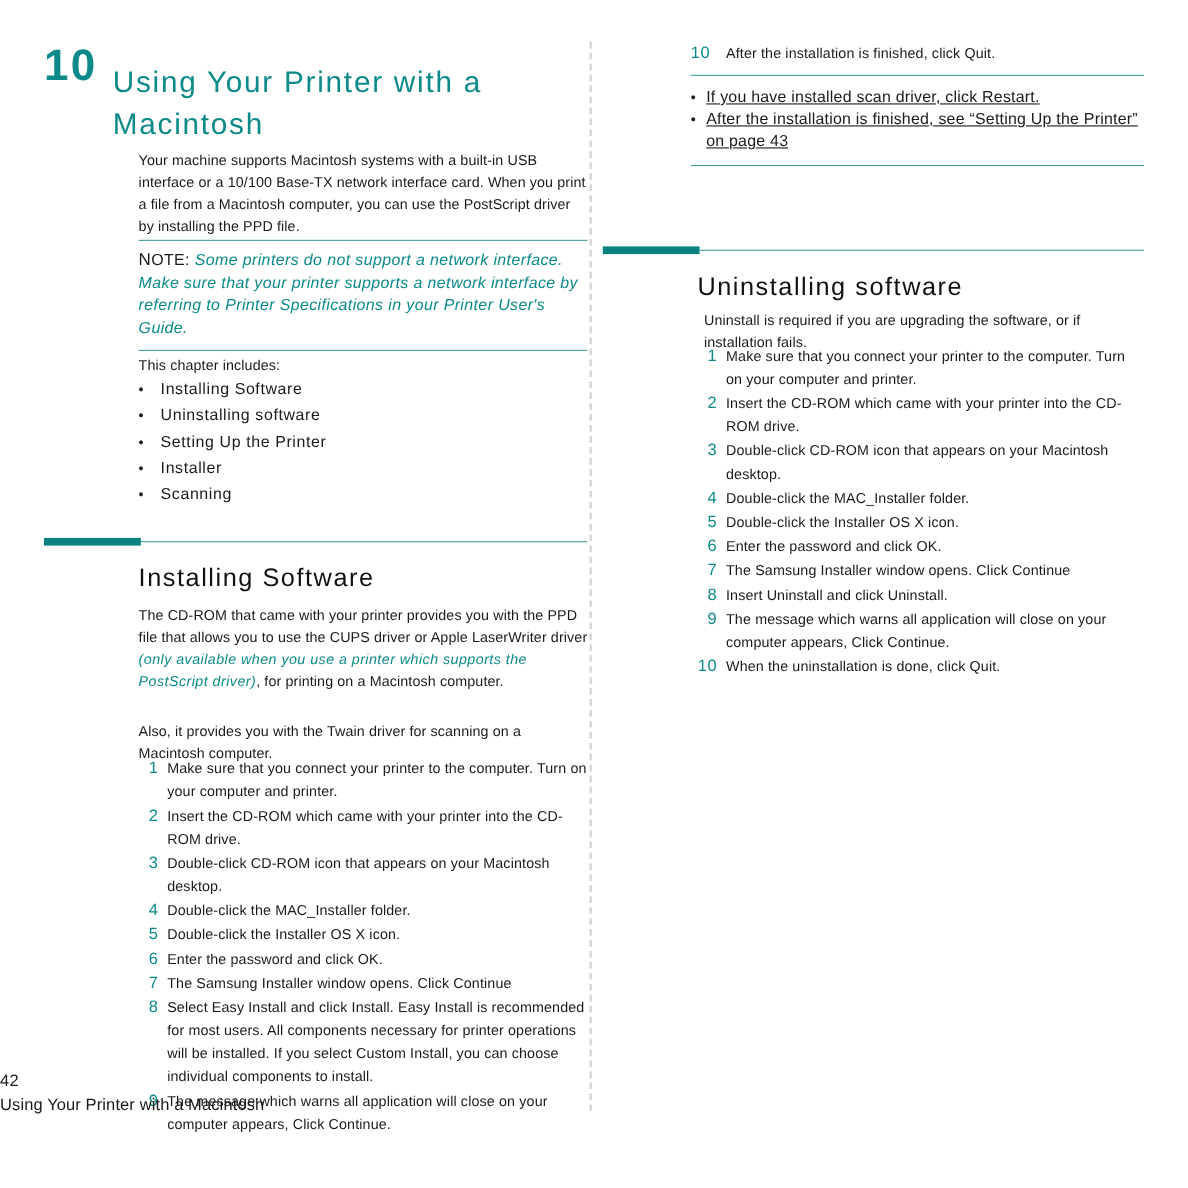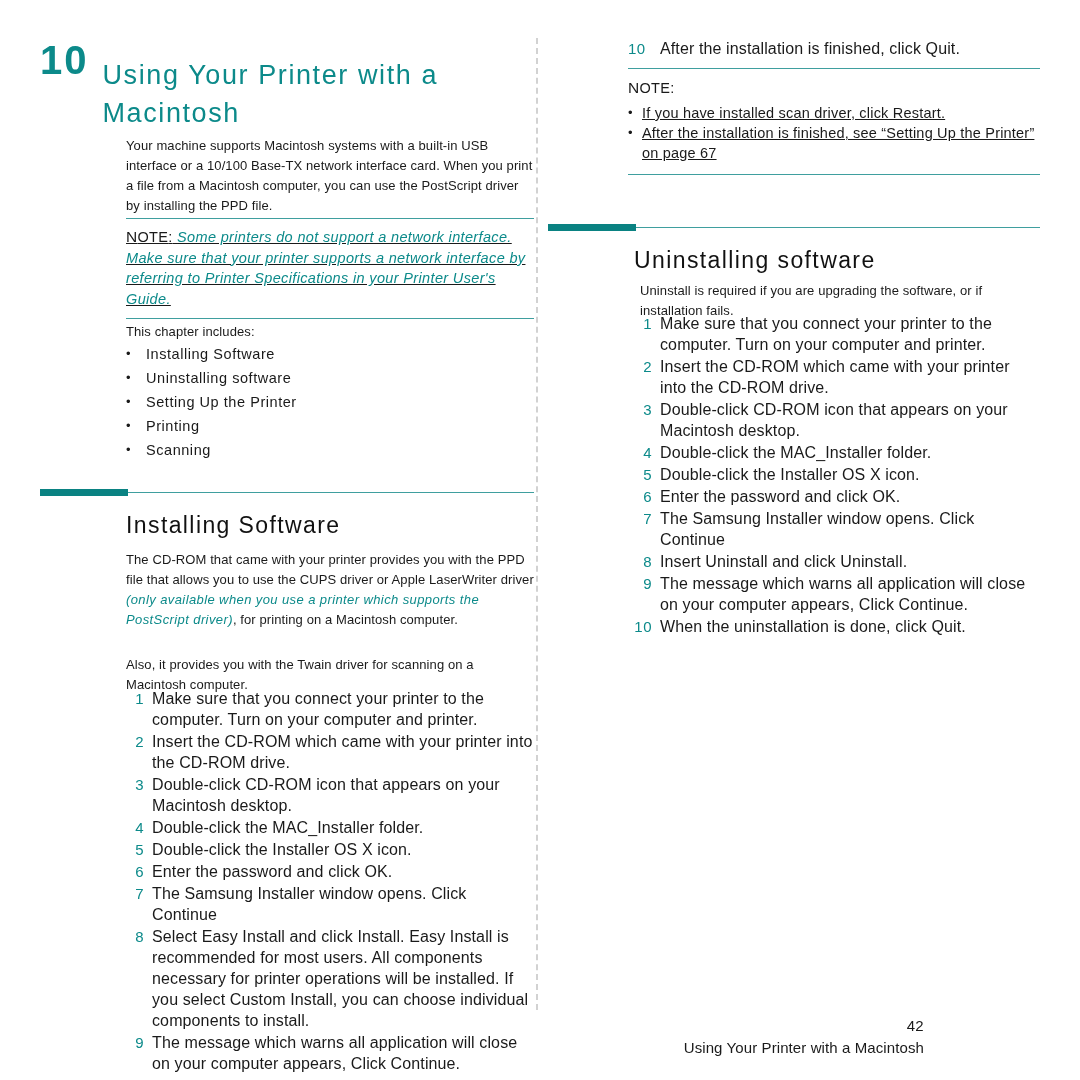--- a/index.html
+++ b/index.html
@@ -96,21 +96,21 @@
     font-size: 14.5px;
     line-height: 20px;
   }
 
   .note-left {
     position: absolute;
     left: 126px;
     top: 218px;
     width: 408px;
   }
-  .note-left .note-inner { padding: 8px 0 9px 0; text-decoration: underline; }
+  .note-left .note-inner { padding: 8px 0 9px 0; }
 
   
   .bullet-list { margin: 0; padding: 0; list-style: none; }
   .bullet-row {
     display: flex;
     font-size: 14.5px;
     line-height: 20px;
   }
   .bullet-dot {
     width: 20px;
@@ -187,21 +187,21 @@
     width: 26px;
     text-align: right;
     color: #0c8a8a;
     font-size: 15px;
     line-height: 21px;
     padding-right: 8px;
     letter-spacing: 0.5px;
   }
   .step-text {
     flex: 1 1 auto;
-    font-size: 16px;
+    font-size: 13px;
     line-height: 21px;
     letter-spacing: 0.12px;
   }
 
   .steps-left {
     position: absolute;
     left: 118px;
     top: 688px;
     width: 416px;
   }
@@ -241,23 +241,23 @@
     position: absolute;
     left: 640px;
     top: 281px;
     width: 406px;
   }
 
   
   .footer {
     position: absolute;
     left: 0;
-    top: 1016px;
+    top: 973px;
     width: 924px;
-    text-align: right;
+    text-align: left;
   }
   .footer-page {
     font-size: 15px;
     line-height: 20px;
     letter-spacing: 0.3px;
   }
   .footer-title {
     font-size: 15px;
     line-height: 24px;
     letter-spacing: 0.1px;
@@ -296,21 +296,21 @@
       <li class="bullet-row">
         <span class="bullet-dot">•</span>
         <span class="bullet-text">Uninstalling software</span>
       </li>
       <li class="bullet-row">
         <span class="bullet-dot">•</span>
         <span class="bullet-text">Setting Up the Printer</span>
       </li>
       <li class="bullet-row">
         <span class="bullet-dot">•</span>
-        <span class="bullet-text">Printing</span>
+        <span class="bullet-text">Installer</span>
       </li>
       <li class="bullet-row">
         <span class="bullet-dot">•</span>
         <span class="bullet-text">Scanning</span>
       </li>
     </ul>
   </div>
 
   <div class="sec-installing">
     <div class="sec-head-rule"></div>
@@ -361,29 +361,28 @@
   </ol>
 
   <div class="rc-step10">
     <span class="step-num">10</span>
     <span class="step-text">After the installation is finished, click Quit.</span>
   </div>
 
   <div class="note-right note-block">
     <div class="rule-teal"></div>
     <div class="note-inner">
-      <div class="note-label" style="margin-bottom:6px;"><span class="cap1">N</span><span>OTE</span><span>:</span></div>
       <ul class="bullet-list">
         <li class="bullet-row note-body-black">
           <span class="bullet-dot">•</span>
           <span class="bullet-text">If you have installed scan driver, click Restart.</span>
         </li>
         <li class="bullet-row note-body-black">
           <span class="bullet-dot">•</span>
-          <span class="bullet-text">After the installation is finished, see “Setting Up the Printer” on page 67</span>
+          <span class="bullet-text">After the installation is finished, see “Setting Up the Printer” on page 43</span>
         </li>
       </ul>
     </div>
     <div class="rule-teal"></div>
   </div>
 
   <div class="sec-uninstalling">
     <div class="sec-head-rule"></div>
     <h2 class="sec-title">Uninstalling software</h2>
   </div>

